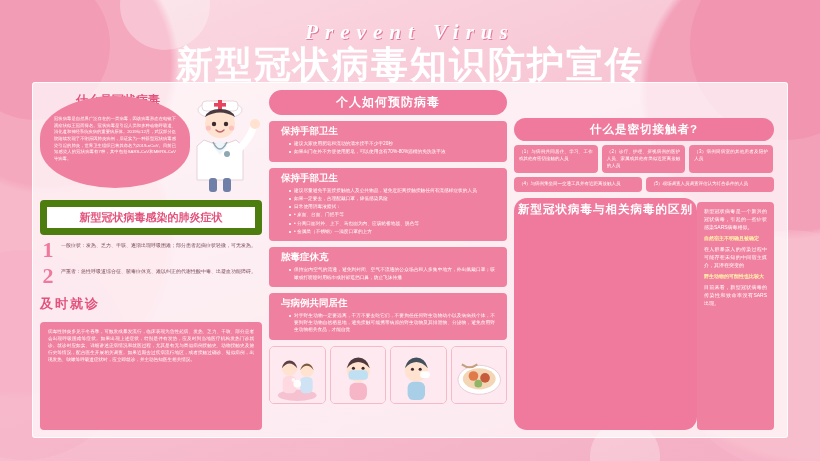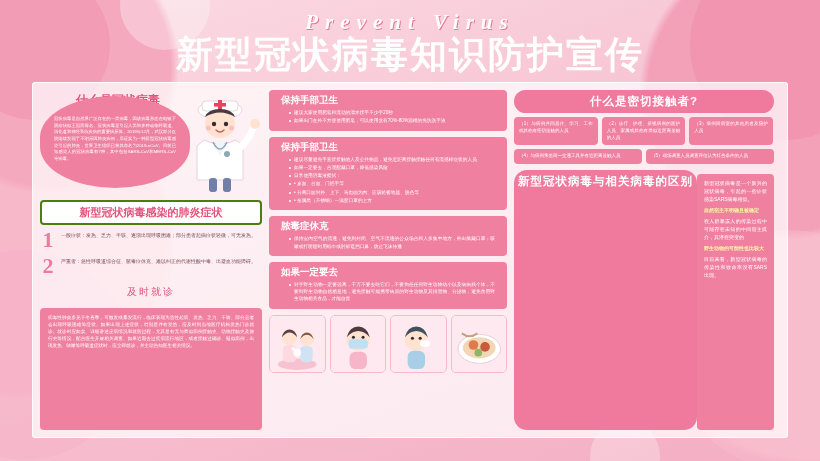--- a/index.html
+++ b/index.html
@@ -22,21 +22,21 @@
   .b3{width:190px;height:190px;right:-60px;top:-50px;background:rgba(238,133,166,.40);border:none;}
   .b4{width:240px;height:240px;right:-90px;top:230px;background:rgba(247,186,204,.5);border:none;}
   .b5{width:90px;height:90px;left:120px;top:-40px;background:rgba(255,255,255,.30);border:none;}
   .b6{width:70px;height:70px;right:160px;bottom:-30px;background:rgba(255,255,255,.28);border:none;}
 
   
   .header{position:absolute;left:0;right:0;top:6px;text-align:center;z-index:5;}
   .head-en{
     font-family:"Liberation Serif",serif;
     font-size:21px;font-weight:bold;font-style:italic;letter-spacing:7px;
-    color:#fff;text-shadow:1px 1px 0 #e3799c;margin:4px 0 1px 0;
+    color:#fff;text-shadow:1px 1px 0 #e3799c;margin:14px 0 1px 0;
   }
   .head-cn{
     font-size:37px;font-weight:bold;letter-spacing:2px;
     color:#fff;
     text-shadow:
       -2px 0 0 #e0淡, 0 0 0 transparent,
       3px 3px 0 #e8648f, 1px 1px 0 #e8648f, 2px 2px 0 #e8648f,
       -1px -1px 0 #ef7fa3;
     line-height:1.05;
   }
@@ -45,45 +45,45 @@
   .panel{
     position:absolute;left:32px;top:82px;width:756px;height:356px;
     background:rgba(255,255,255,.72);
     border:1px solid rgba(255,255,255,.9);
     border-radius:3px;
     display:flex;gap:7px;padding:7px;box-sizing:border-box;z-index:4;
   }
   .col{display:flex;flex-direction:column;gap:6px;}
   .col1{width:222px;}
   .col2{width:238px;}
-  .col3{width:260px;}
+  .col3{width:260px;margin-top:28px;}
   .tiny{font-size:4.6px;line-height:1.55;text-align:justify;}
   .tiny2{font-size:5.1px;line-height:1.6;text-align:justify;}
 
   
   .c1-top{position:relative;height:104px;}
   .oval{
     position:absolute;left:0;top:6px;width:150px;height:92px;
     background:#f0809f;border-radius:50%/45%;
     color:#fff;padding:20px 14px 0 14px;box-sizing:border-box;
   }
   .oval .tiny{font-size:4.3px;}
   .c1-title{position:absolute;left:12px;top:2px;width:132px;text-align:center;
     font-size:12px;font-weight:bold;color:#e2527c;}
   
   .doctor{position:absolute;right:0;top:0;width:84px;height:104px;}
 
-  .sym-head{background:#fff;border:2px solid #4d7c0f;border-radius:4px;
+  .sym-head{background:#fff;border:7px solid #4d7c0f;border-radius:4px;
     text-align:center;font-size:11px;font-weight:bold;color:#e2527c;padding:3px 2px;}
   .sym-list{display:flex;flex-direction:column;gap:4px;margin-top:4px;}
   .sym-row{display:flex;align-items:flex-start;gap:5px;}
   .num{font-family:"Liberation Serif",serif;font-size:22px;font-weight:bold;color:#ef7a9e;line-height:1;width:16px;text-align:center;}
   .sym-text{flex:1;font-size:5px;line-height:1.5;color:#7a4a58;padding-top:3px;text-align:justify;}
 
-  .treat-title{text-align:center;font-size:10px;font-weight:normal;color:#e2527c;letter-spacing:2px;margin:2px 0 3px;}
+  .treat-title{text-align:left;font-size:13px;font-weight:bold;color:#e2527c;letter-spacing:2px;margin:2px 0 3px;}
   .treat-box{flex:1;background:#f0809f;border-radius:4px;color:#fff;padding:6px 8px;box-sizing:border-box;}
 
   
   .c2-title{background:#ef7a9e;color:#fff;font-weight:bold;font-size:12px;
     border-radius:13px;text-align:center;padding:4px;letter-spacing:1px;}
   .hyg-block{background:#f0809f;border-radius:4px;color:#fff;padding:4px 12px 5px;box-sizing:border-box;}
   .hyg-head{font-weight:bold;font-size:9.5px;margin-bottom:2px;}
   ul.bul{margin:0;padding-left:8px;list-style:none;}
   ul.bul li{font-size:4.7px;line-height:1.55;position:relative;padding-left:5px;margin-bottom:1px;text-align:justify;}
   ul.bul li:before{content:"";position:absolute;left:0;top:3px;width:2px;height:2px;background:#fff;border-radius:50%;}
@@ -173,20 +173,21 @@
       </div>
     </div>
 
     <div class="treat-title">及时就诊</div>
     <div class="treat-box">
       <div class="tiny">病毒性肺炎多见于冬春季，可散发或暴发流行，临床表现为急性起病、发热、乏力、干咳、部分患者会出现呼吸困难等症状。如果出现上述症状，特别是伴有发热，应及时到当地医疗机构发热门诊就诊。就诊时应如实、详细讲述患病情况和就医过程，尤其是有无与类似病例接触史、动物接触史及旅行史等情况，配合医生开展相关调查。如果近期去过疾病流行地区，或者接触过确诊、疑似病例，出现发热、咳嗽等呼吸道症状时，应立即就诊，并主动告知医生相关情况。</div>
     </div>
   </div>
 
   <div class="col col2">
+    <div class="c2-title">个人如何预防病毒</div>
 
     <div class="hyg-block">
       <div class="hyg-head">保持手部卫生</div>
       <ul class="bul">
         <li>建议大家使用肥皂和流动的清水接手不少于20秒</li>
         <li>如果出门在外不方便使用肥皂，可以使用含有70%-80%酒精的免洗洗手液</li>
       </ul>
     </div>
 
     <div class="hyg-block">
@@ -202,21 +203,21 @@
     </div>
 
     <div class="hyg-block">
       <div class="hyg-head">脓毒症休克</div>
       <ul class="bul">
         <li>保持室内空气的流通，避免到封闭、空气不流通的公众场合和人多集中地方，外出佩戴口罩；咳嗽或打喷嚏时用纸巾或肘部遮挡口鼻，防止飞沫传播</li>
       </ul>
     </div>
 
     <div class="hyg-block">
-      <div class="hyg-head">如果一定要去</div>
+      <div class="hyg-head">与病例共同居住</div>
       <ul class="bul">
         <li>对于野生动物一定要远离，千万不要去吃它们，不要拘任任何野生动物幼小以及病病残个体，不要到野生动物自然栖息地，避免接触可能携带病原的野生动物及其排泄物、分泌物，避免食用野生动物相关食品，才能自觉</li>
       </ul>
     </div>
 
     <div class="kids">
       <div class="kid">
         <svg viewBox="0 0 56 58" width="100%" height="100%">
           <rect width="56" height="58" fill="#fde9ef"></rect>
           <ellipse cx="28" cy="50" rx="20" ry="6" fill="#f6c2d2"></ellipse>

